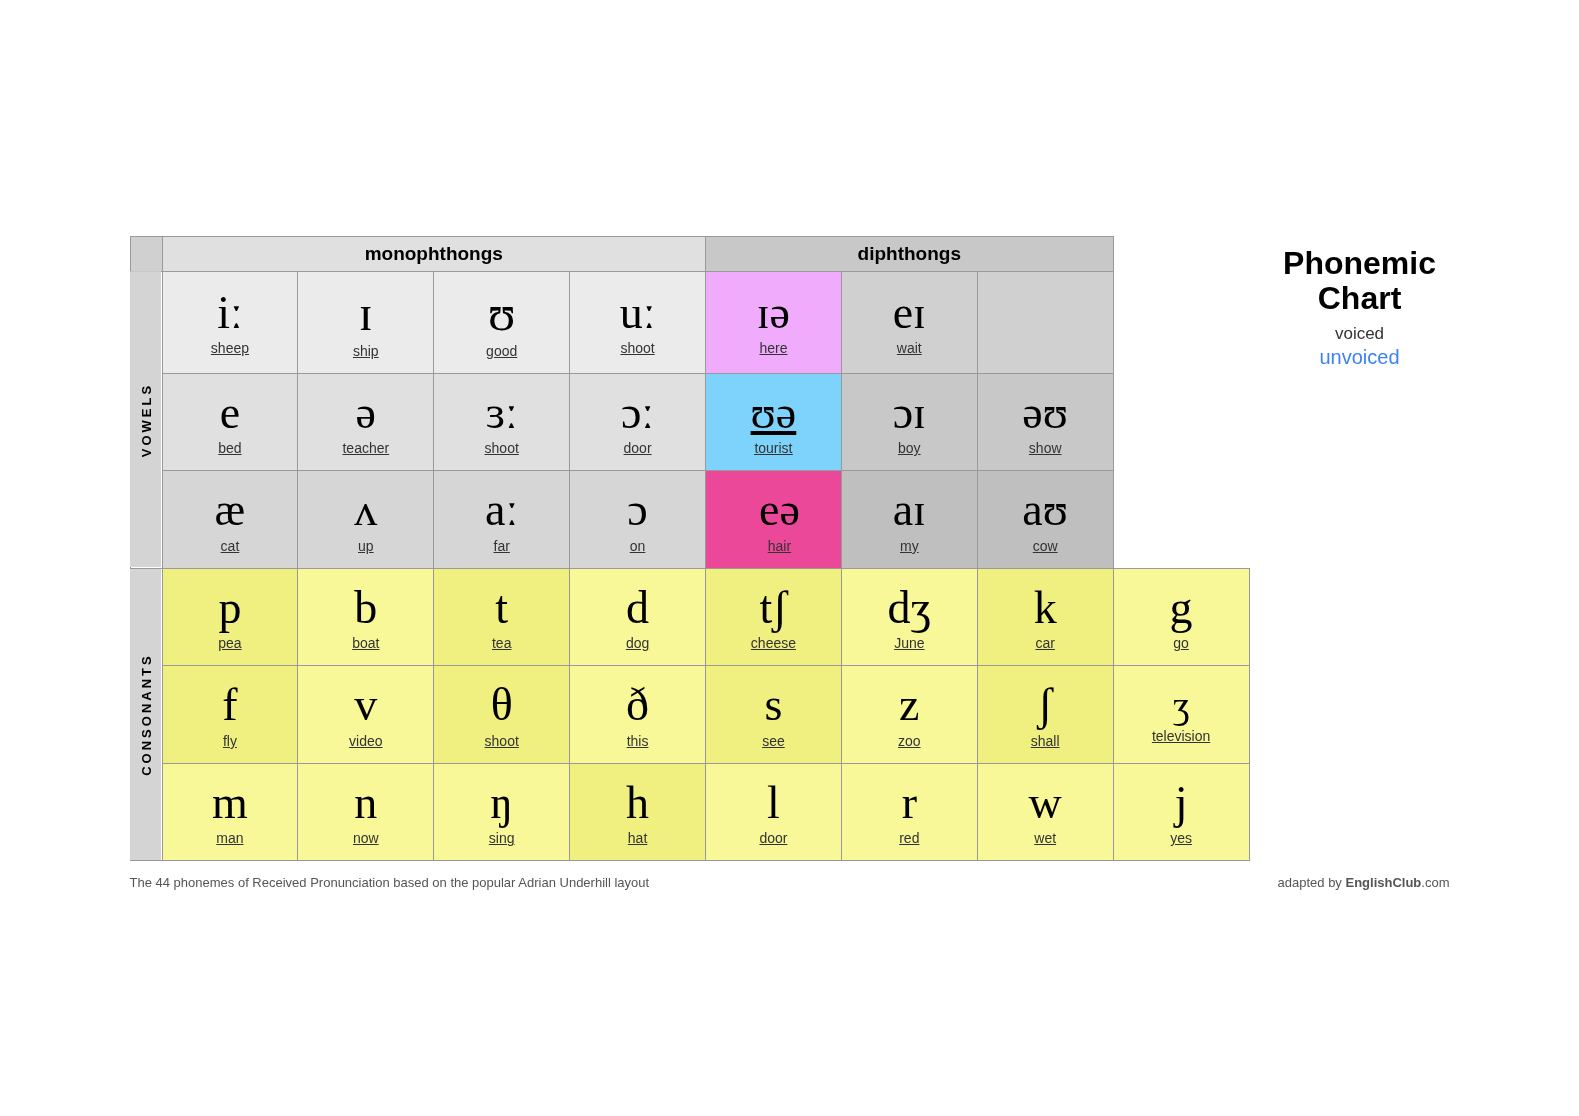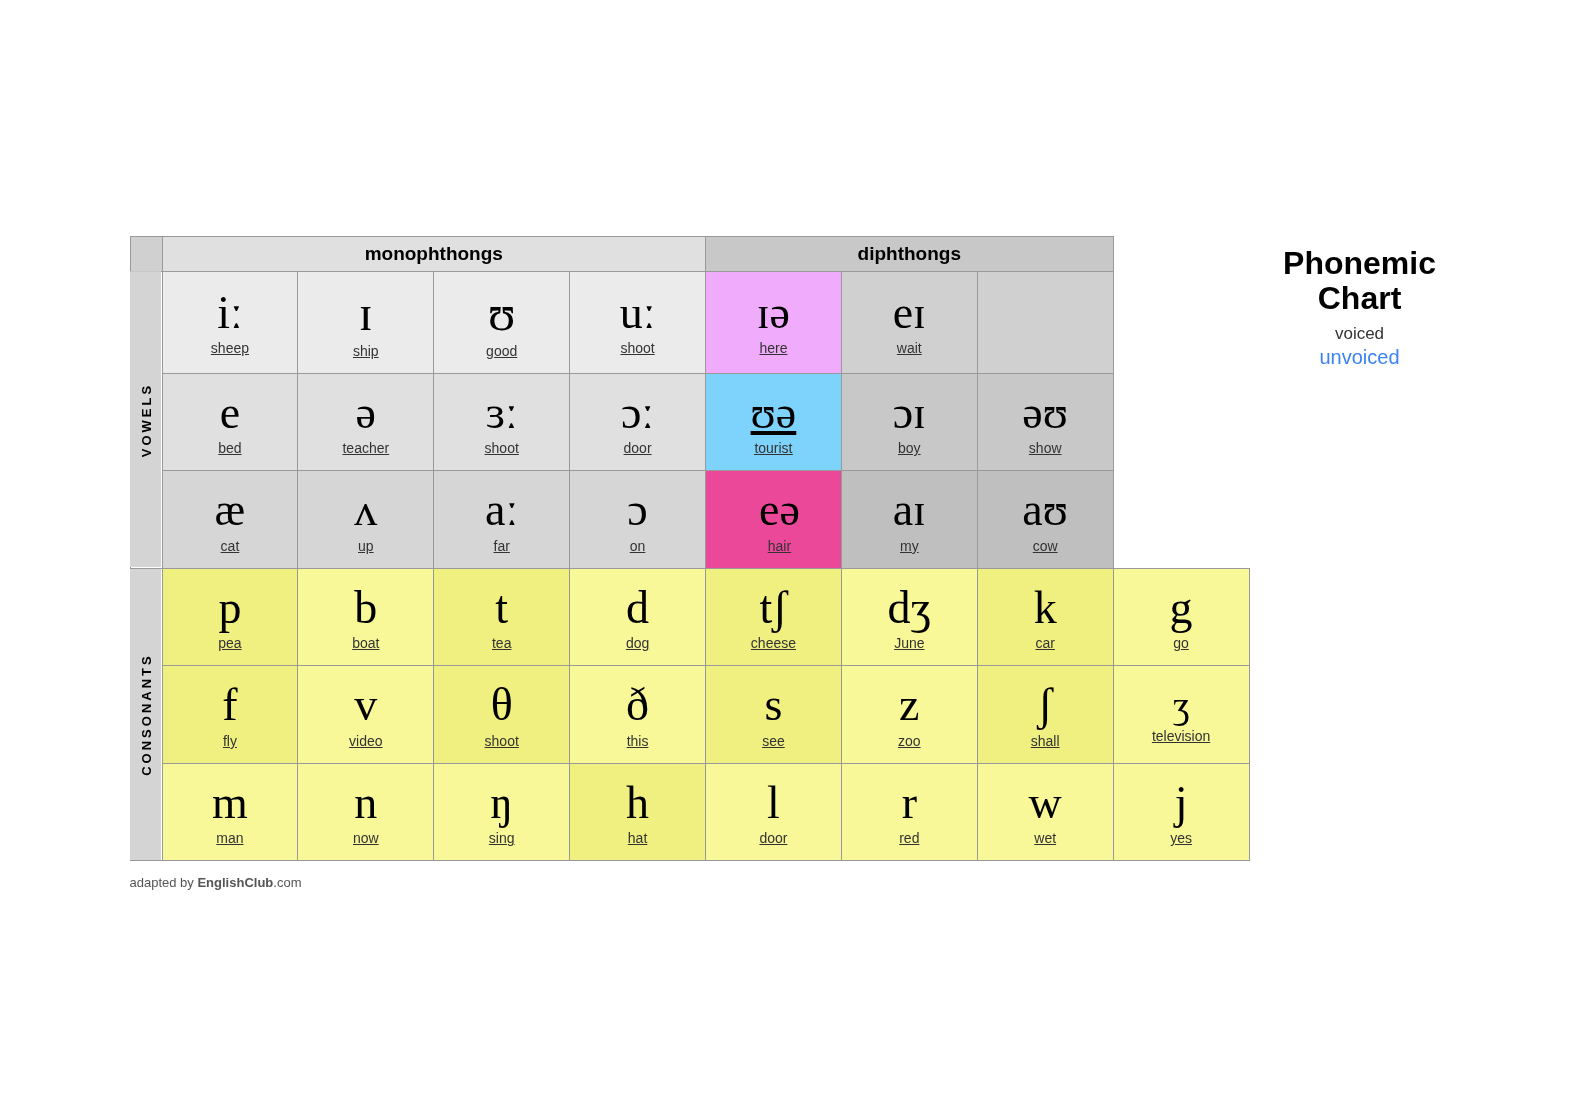--- a/index.html
+++ b/index.html
@@ -429,17 +429,18 @@
       <div class="title-main">
         <div>Phonemic</div>
         <div>Chart</div>
       </div>
       <div class="voiced">voiced</div>
       <div class="unvoiced">unvoiced</div>
     </div>
   </div>
 
   <div class="footer-bar">
+    <span>The 44 phonemes of Received Pronunciation based on the popular Adrian Underhill layout</span>
     <span>
       <span>adapted by </span><strong>EnglishClub</strong><span>.com</span>
     </span>
   </div>
 </div>
 
 </body></html>

